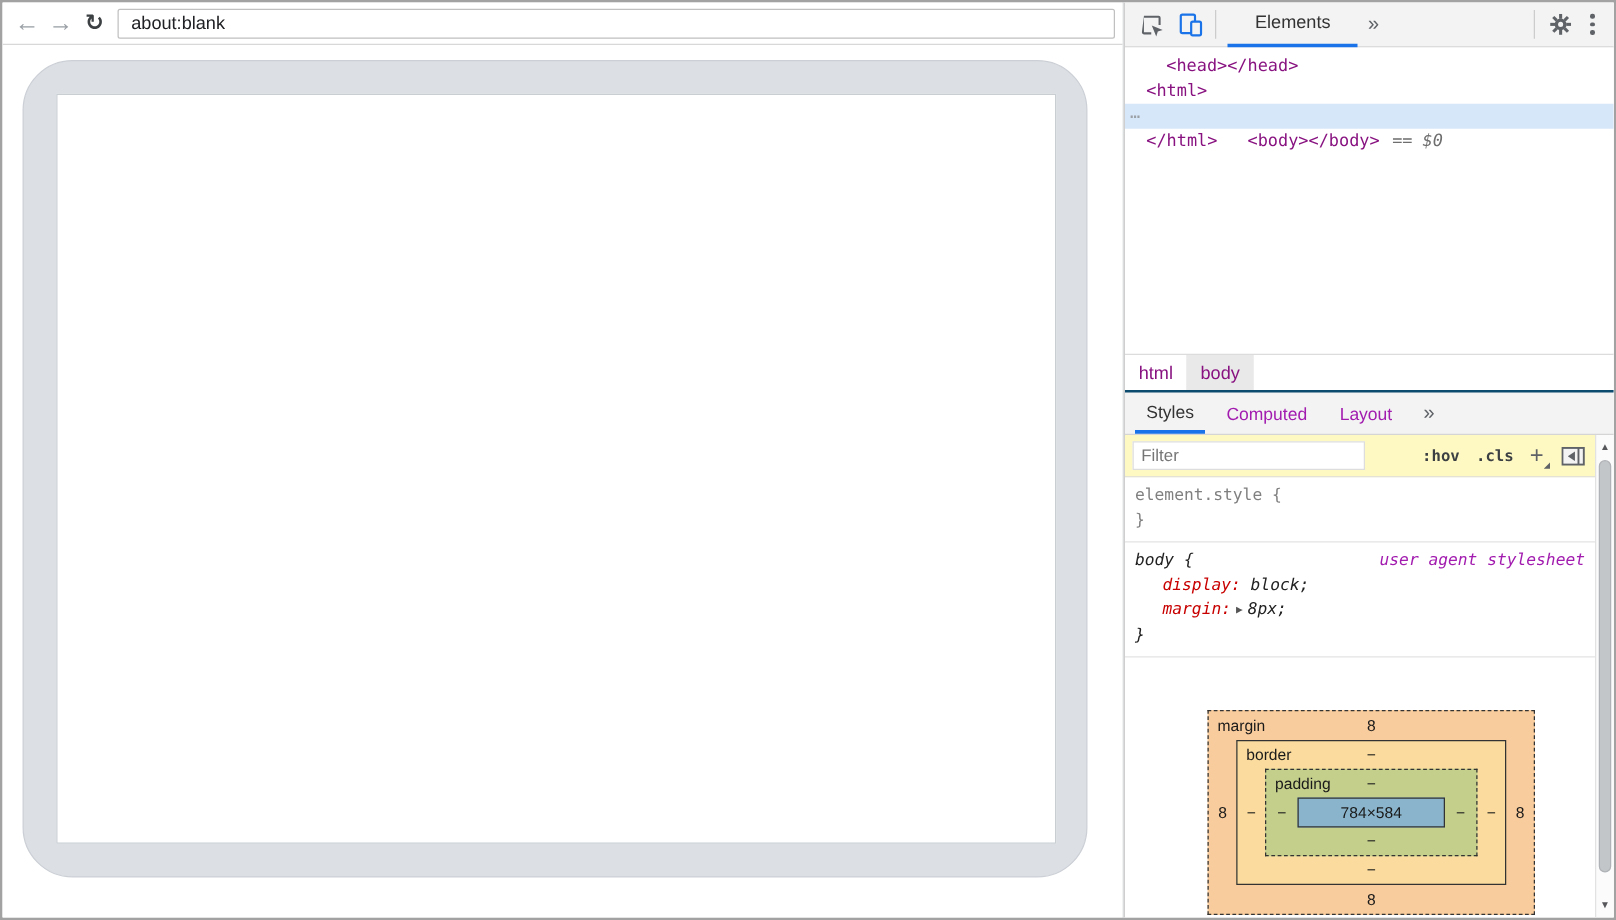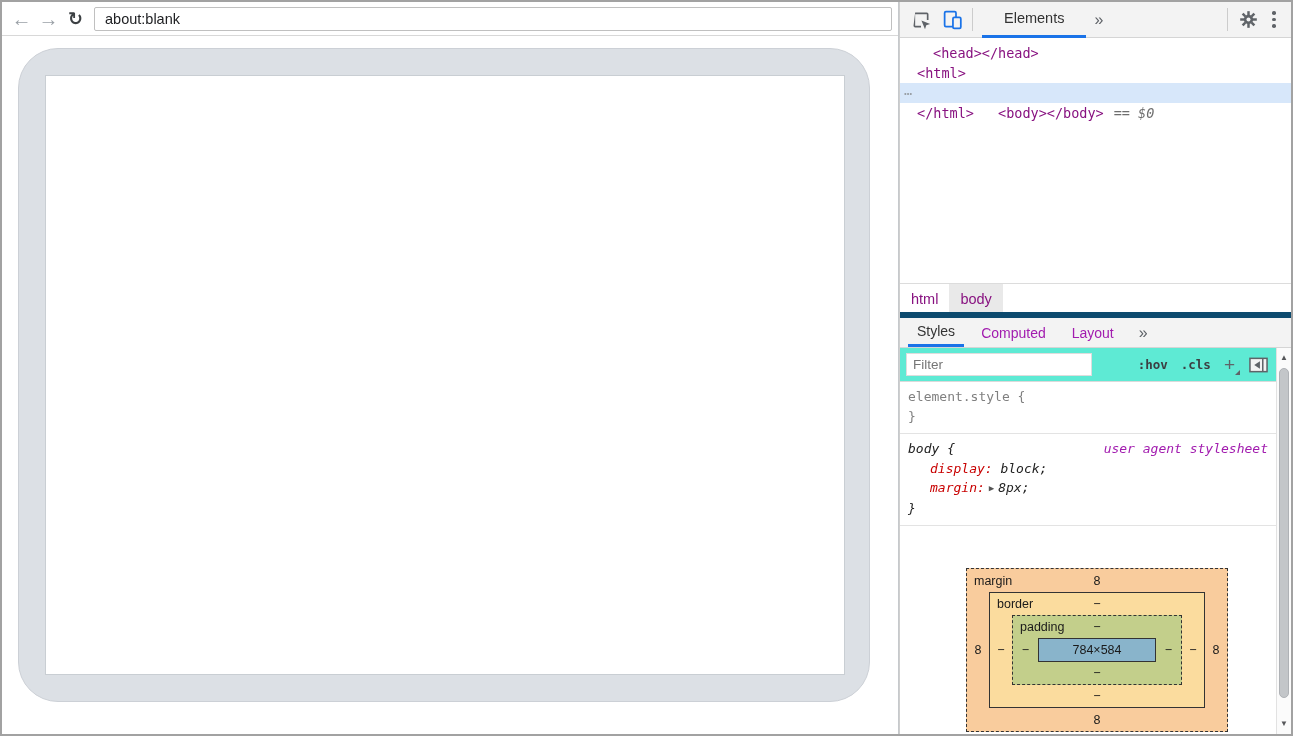--- a/index.html
+++ b/index.html
@@ -29,26 +29,26 @@
   .dom-row{height:20px;line-height:20px;color:#881280;position:relative;padding-left:17px;white-space:pre;}
   .dom-row.indent1{padding-left:33px;}
   .dom-row.selected{background:#d7e7fa;}
   .dom-gutter{position:absolute;left:4px;top:-3px;color:#9aa0a6;letter-spacing:1px;font-style:normal;}
   .dom-annot{color:#6e6e6e;font-style:italic;margin-left:10px;}
   
   .dt-crumbs{position:absolute;top:281px;left:0;right:0;height:29px;border-top:1px solid #dcdcdc;background:#fff;display:flex;align-items:stretch;font-size:14.5px;color:#881280;}
   .crumb{display:flex;align-items:center;padding:0 11px;}
   .crumb.active{background:#e9e9e9;}
   
-  .dt-tabbar{position:absolute;top:310px;left:0;right:0;height:36px;background:#f3f3f3;border-top:6px solid #0c4a6e;border-bottom:1px solid #d5d5d5;display:flex;align-items:stretch;padding-left:8px;box-sizing:border-box;font-size:14px;}
+  .dt-tabbar{position:absolute;top:310px;left:0;right:0;height:36px;background:#f3f3f3;border-top:2px solid #0c4a6e;border-bottom:1px solid #d5d5d5;display:flex;align-items:stretch;padding-left:8px;box-sizing:border-box;font-size:14px;}
   .s-tab{display:flex;align-items:center;padding:0 9px;margin-right:8px;color:#a21caf;box-sizing:border-box;}
   .s-tab.active{color:#333;border-bottom:3px solid #1a73e8;}
   .dt-tabbar .chevron{align-self:center;}
   
-  .dt-filterbar{position:absolute;top:346px;left:0;right:15px;height:34px;background:#5eead4;border-bottom:1px solid #dadada;display:flex;align-items:center;padding:0 8px 0 6px;box-sizing:border-box;}
+  .dt-filterbar{position:absolute;top:346px;left:0;right:15px;height:34px;background:#fef9c3;border-bottom:1px solid #dadada;display:flex;align-items:center;padding:0 8px 0 6px;box-sizing:border-box;}
   .filter-input{width:186px;height:23px;border:1px solid #ddd;background:#fff;font-size:13.5px;padding:0 6px;color:#333;font-family:inherit;box-sizing:border-box;outline:none;}
   .filter-input::placeholder{color:#767676;}
   .f-spacer{flex:1;}
   .tok{font-family:"DejaVu Sans Mono","Liberation Mono",monospace;font-weight:bold;font-size:12.5px;color:#3c4043;margin-left:13px;}
   .plus-btn{font-size:19px;color:#5f6368;margin-left:13px;position:relative;line-height:19px;}
   .plus-btn::after{content:"";position:absolute;right:-5px;bottom:-1px;border-left:5px solid transparent;border-bottom:5px solid #5f6368;}
   .panel-toggle{margin-left:14px;display:flex;align-items:center;}
   
   .dt-styles{position:absolute;top:380px;bottom:0;left:0;right:15px;background:#fff;font-family:"DejaVu Sans Mono","Liberation Mono",monospace;font-size:13px;color:#222;overflow:hidden;}
   .rule-sec{padding:5px 8px 7px 8px;border-bottom:1px solid #e3e3e3;line-height:19.5px;}

